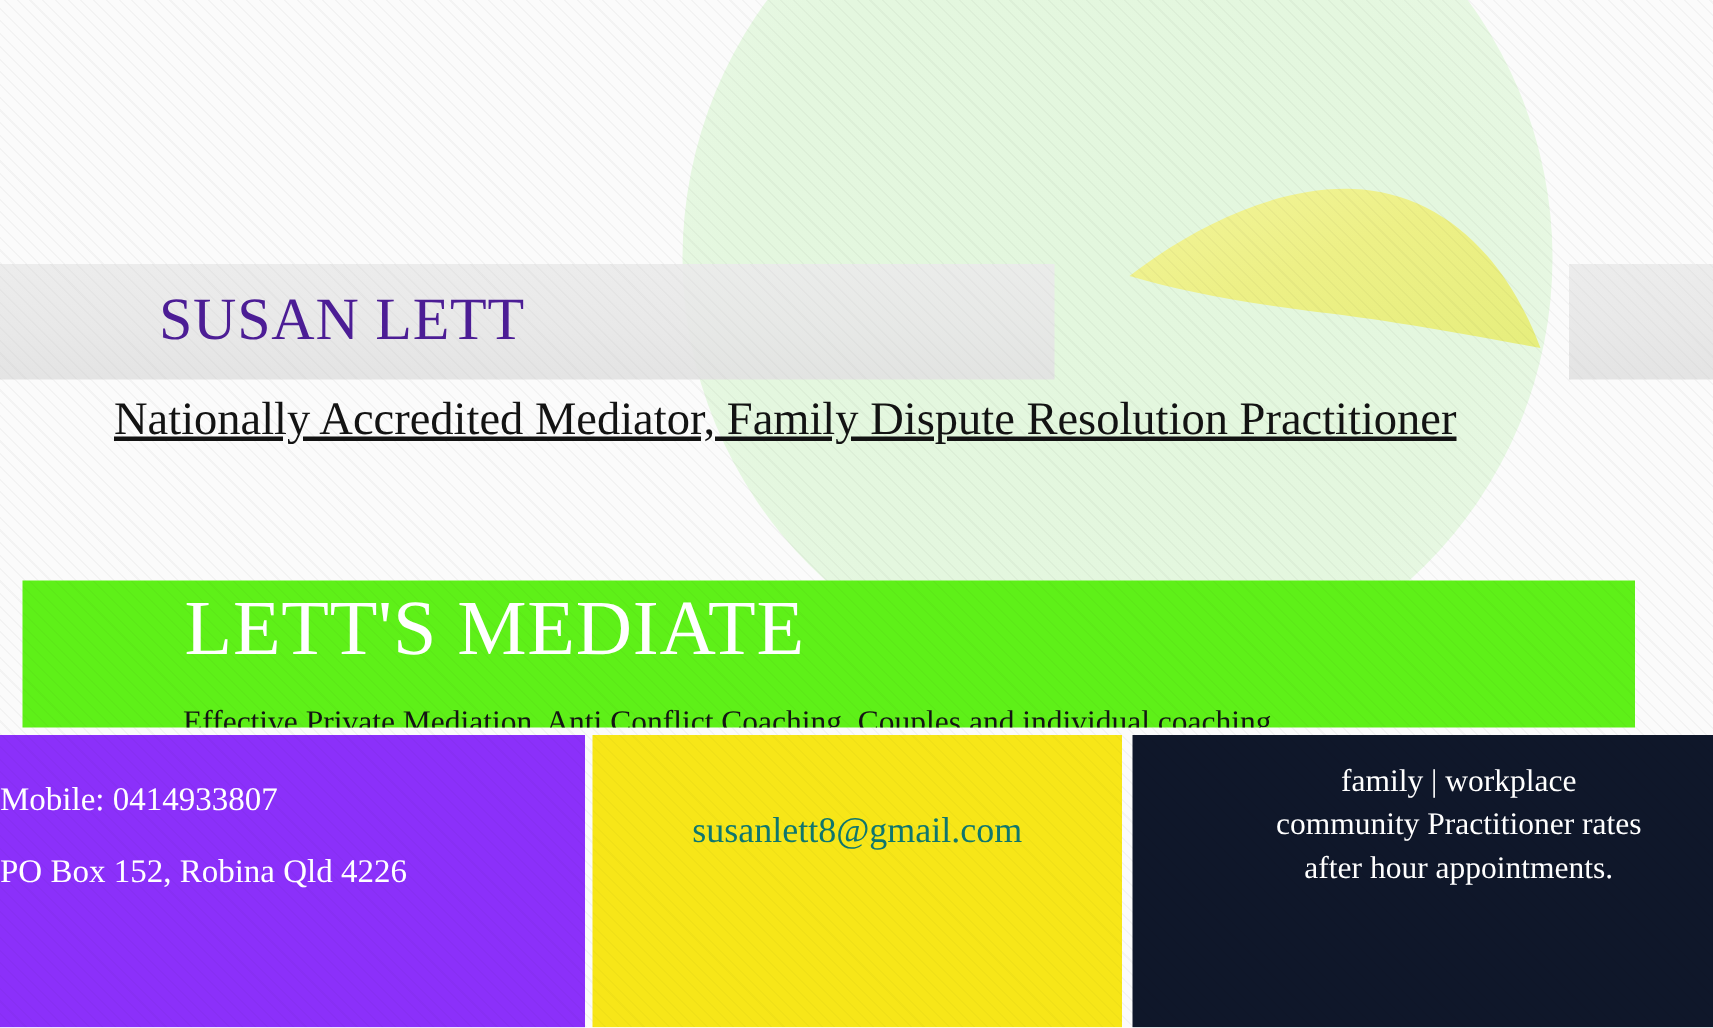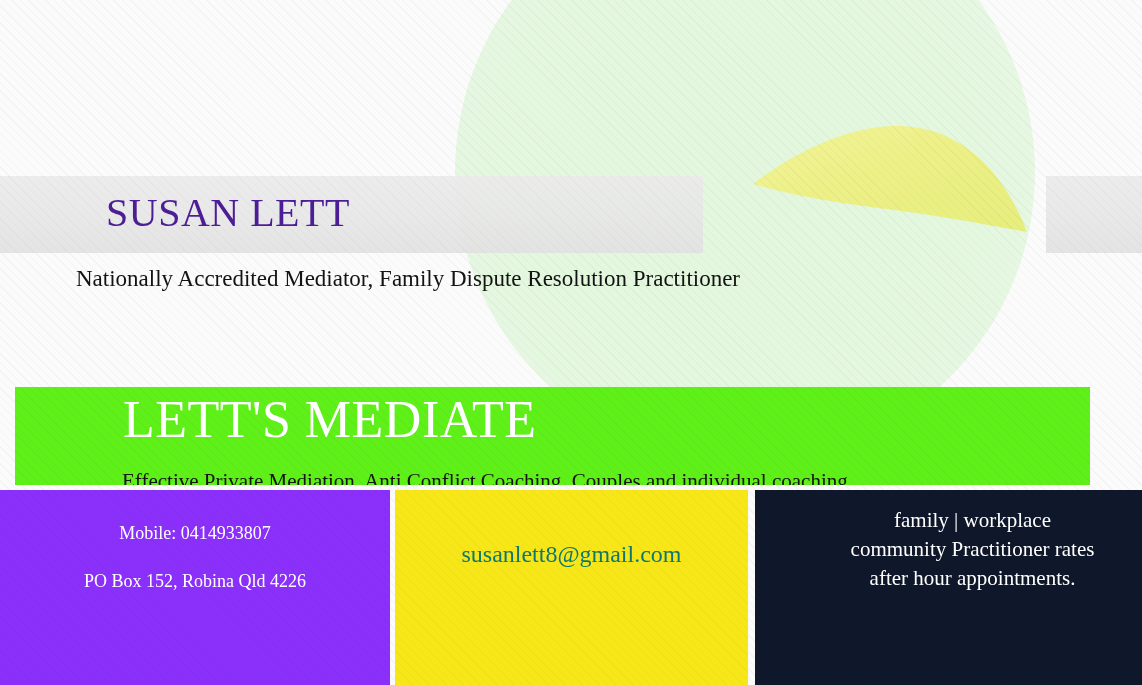--- a/index.html
+++ b/index.html
@@ -105,24 +105,25 @@
     line-height: 49px;
     letter-spacing: 0.5px;
     color: #4c1d95;
     white-space: nowrap;
   }
 
   .person-role {
     position: absolute;
     left: 76px;
     top: 262px;
-    font-size: 23px;
+    font-size: 31px;
     line-height: 33px;
     color: #131313;
     white-space: nowrap;
+    text-decoration: underline;
   }
 
   
   .banner {
     position: absolute;
     left: 0;
     top: 387px;
     width: 1075px;
     height: 98px;
     background: #5ef018;
@@ -163,23 +164,23 @@
   .panel-inner {
     position: relative;
     width: 100%;
     height: 100%;
     z-index: 2;
   }
 
   .contact-line {
     position: absolute;
     width: 100%;
-    text-align: center;
+    text-align: left;
     color: #ffffff;
-    font-size: 18px;
+    font-size: 22px;
     line-height: 30px;
     white-space: nowrap;
   }
   .contact-mobile  { top: 28px; }
   .contact-address { top: 76px; }
 
   .email-text {
     position: absolute;
     width: 100%;
     text-align: center;

